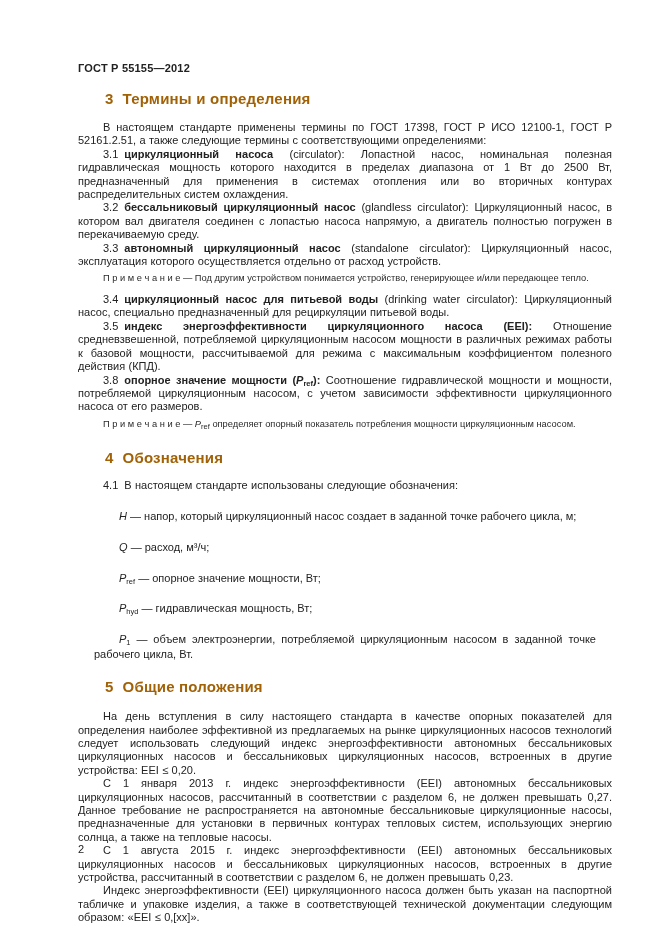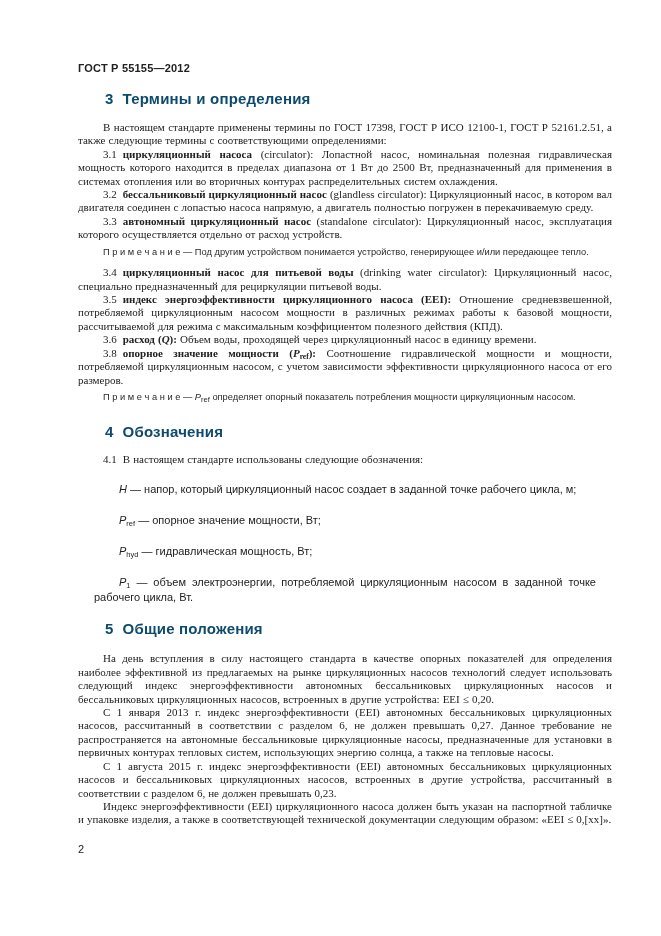--- a/index.html
+++ b/index.html
@@ -11,31 +11,30 @@
     color:#222222;
     font-family:"Liberation Sans",sans-serif;
     padding:62px 49px 12px 78px;
     overflow:hidden;
   }
   .doc-header{
     font-size:11px;font-weight:bold;letter-spacing:.2px;
     margin:0 0 16px 0;
   }
   h2.sec{
-    font-size:15px;font-weight:bold;color:#0c4a6e;
+    font-size:15px;font-weight:bold;color:#a16207;
     margin:0 0 14px 27px;letter-spacing:.2px;
   }
   h2.sec .h-num{margin-right:9px;}
   h2.sec-4{margin-top:19px;margin-bottom:13px;}
   h2.sec-5{margin-top:16px;margin-bottom:15px;}
   p.body{
     margin:0;font-size:11px;line-height:13.4px;
     text-align:justify;text-indent:25px;
     word-spacing:.3px;
-    font-family:Liberation Serif, serif;
   }
   p.body .num{margin-right:6px;}
   p.term b{font-weight:bold;}
   p.note{
     margin:5px 0 8px 0;
     font-size:9.3px;line-height:11.6px;
     text-align:justify;text-indent:25px;color:#2a2a2a;
   }
   p.sym{
     margin:16px;font-size:11px;line-height:14.9px;
@@ -66,34 +65,34 @@
   <p class="body term"><span class="num">3.2</span><b>бессальниковый циркуляционный насос</b> <span>(glandless circulator):</span> <span>Циркуляционный насос, в котором вал двигателя соединен с лопастью насоса напрямую, а двигатель полностью погружен в перекачиваемую среду.</span></p>
 
   <p class="body term"><span class="num">3.3</span><b>автономный циркуляционный насос</b> <span>(standalone circulator):</span> <span>Циркуляционный насос, эксплуатация которого осуществляется отдельно от расход устройств.</span></p>
 
   <p class="note"><span>П р и м е ч а н и е —</span> <span>Под другим устройством понимается устройство, генерирующее и/или передающее тепло.</span></p>
 
   <p class="body term"><span class="num">3.4</span><b>циркуляционный насос для питьевой воды</b> <span>(drinking water circulator):</span> <span>Циркуляционный насос, специально предназначенный для рециркуляции питьевой воды.</span></p>
 
   <p class="body term"><span class="num">3.5</span><b>индекс энергоэффективности циркуляционного насоса (EEI):</b> <span>Отношение средневзвешенной, потребляемой циркуляционным насосом мощности в различных режимах работы к базовой мощности, рассчитываемой для режима с максимальным коэффициентом полезного действия (КПД).</span></p>
 
-  <p class="body term"><span class="num">3.6</span><b>расход (<i>Q</i>):</b> <span>Объем воды, проходящей через циркуляционный насос в единицу времени.</span></p>
 
 
   <p class="body term"><span class="num">3.8</span><b>опорное значение мощности (<i>P</i><sub>ref</sub>):</b> <span>Соотношение гидравлической мощности и мощности, потребляемой циркуляционным насосом, с учетом зависимости эффективности циркуляционного насоса от его размеров.</span></p>
 
   <p class="note"><span>П р и м е ч а н и е —</span> <span><i>P</i><sub>ref</sub> определяет опорный показатель потребления мощности циркуляционным насосом.</span></p>
 
   <h2 class="sec sec-4">
     <span class="h-num">4</span><span>Обозначения</span>
   </h2>
 
   <p class="body"><span class="num">4.1</span><span>В настоящем стандарте использованы следующие обозначения:</span></p>
 
   <p class="sym"><span><i>H</i></span> <span>— напор, который циркуляционный насос создает в заданной точке рабочего цикла, м;</span></p>
+  <p class="sym"><span><i>Q</i></span> <span>— расход, м³/ч;</span></p>
   <p class="sym"><span><i>P</i><sub>ref</sub></span> <span>— опорное значение мощности, Вт;</span></p>
   <p class="sym"><span><i>P</i><sub>hyd</sub></span> <span>— гидравлическая мощность, Вт;</span></p>
   <p class="sym"><span><i>P</i><sub>1</sub></span> <span>— объем электроэнергии, потребляемой циркуляционным насосом в заданной точке рабочего цикла, Вт.</span></p>
 
   <h2 class="sec sec-5">
     <span class="h-num">5</span><span>Общие положения</span>
   </h2>
 
   <p class="body">На день вступления в силу настоящего стандарта в качестве опорных показателей для определения наиболее эффективной из предлагаемых на рынке циркуляционных насосов технологий следует использовать следующий индекс энергоэффективности автономных бессальниковых циркуляционных насосов и бессальниковых циркуляционных насосов, встроенных в другие устройства: EEI ≤ 0,20.</p>
   <p class="body">С 1 января 2013 г. индекс энергоэффективности (EEI) автономных бессальниковых циркуляционных насосов, рассчитанный в соответствии с разделом 6, не должен превышать 0,27. Данное требование не распространяется на автономные бессальниковые циркуляционные насосы, предназначенные для установки в первичных контурах тепловых систем, использующих энергию солнца, а также на тепловые насосы.</p>

